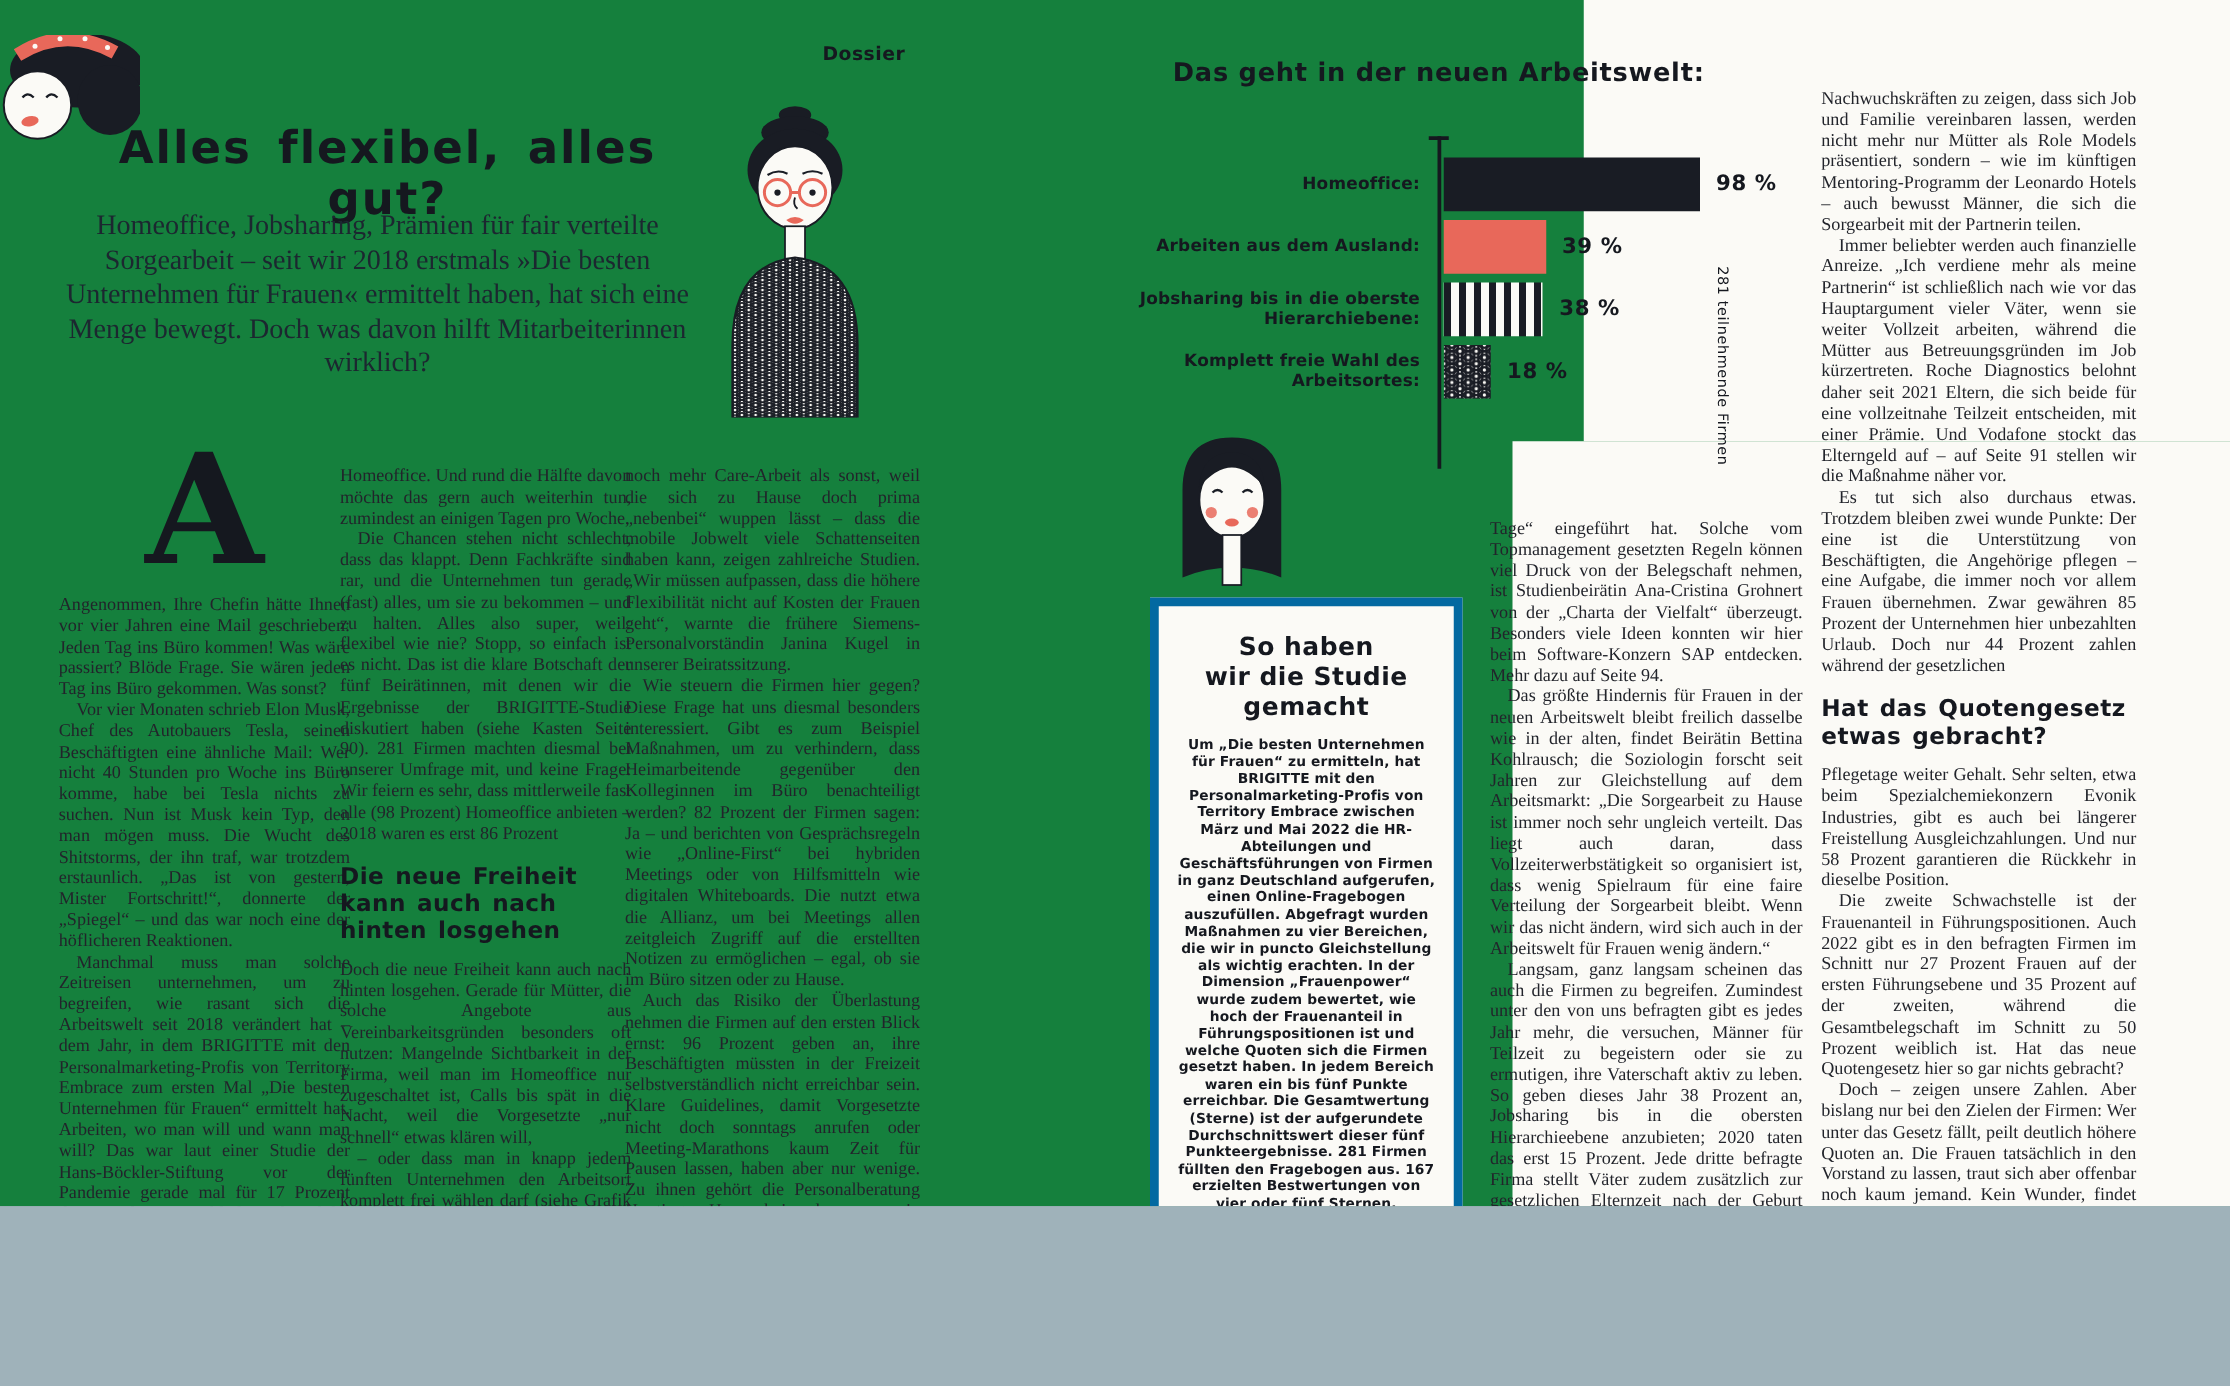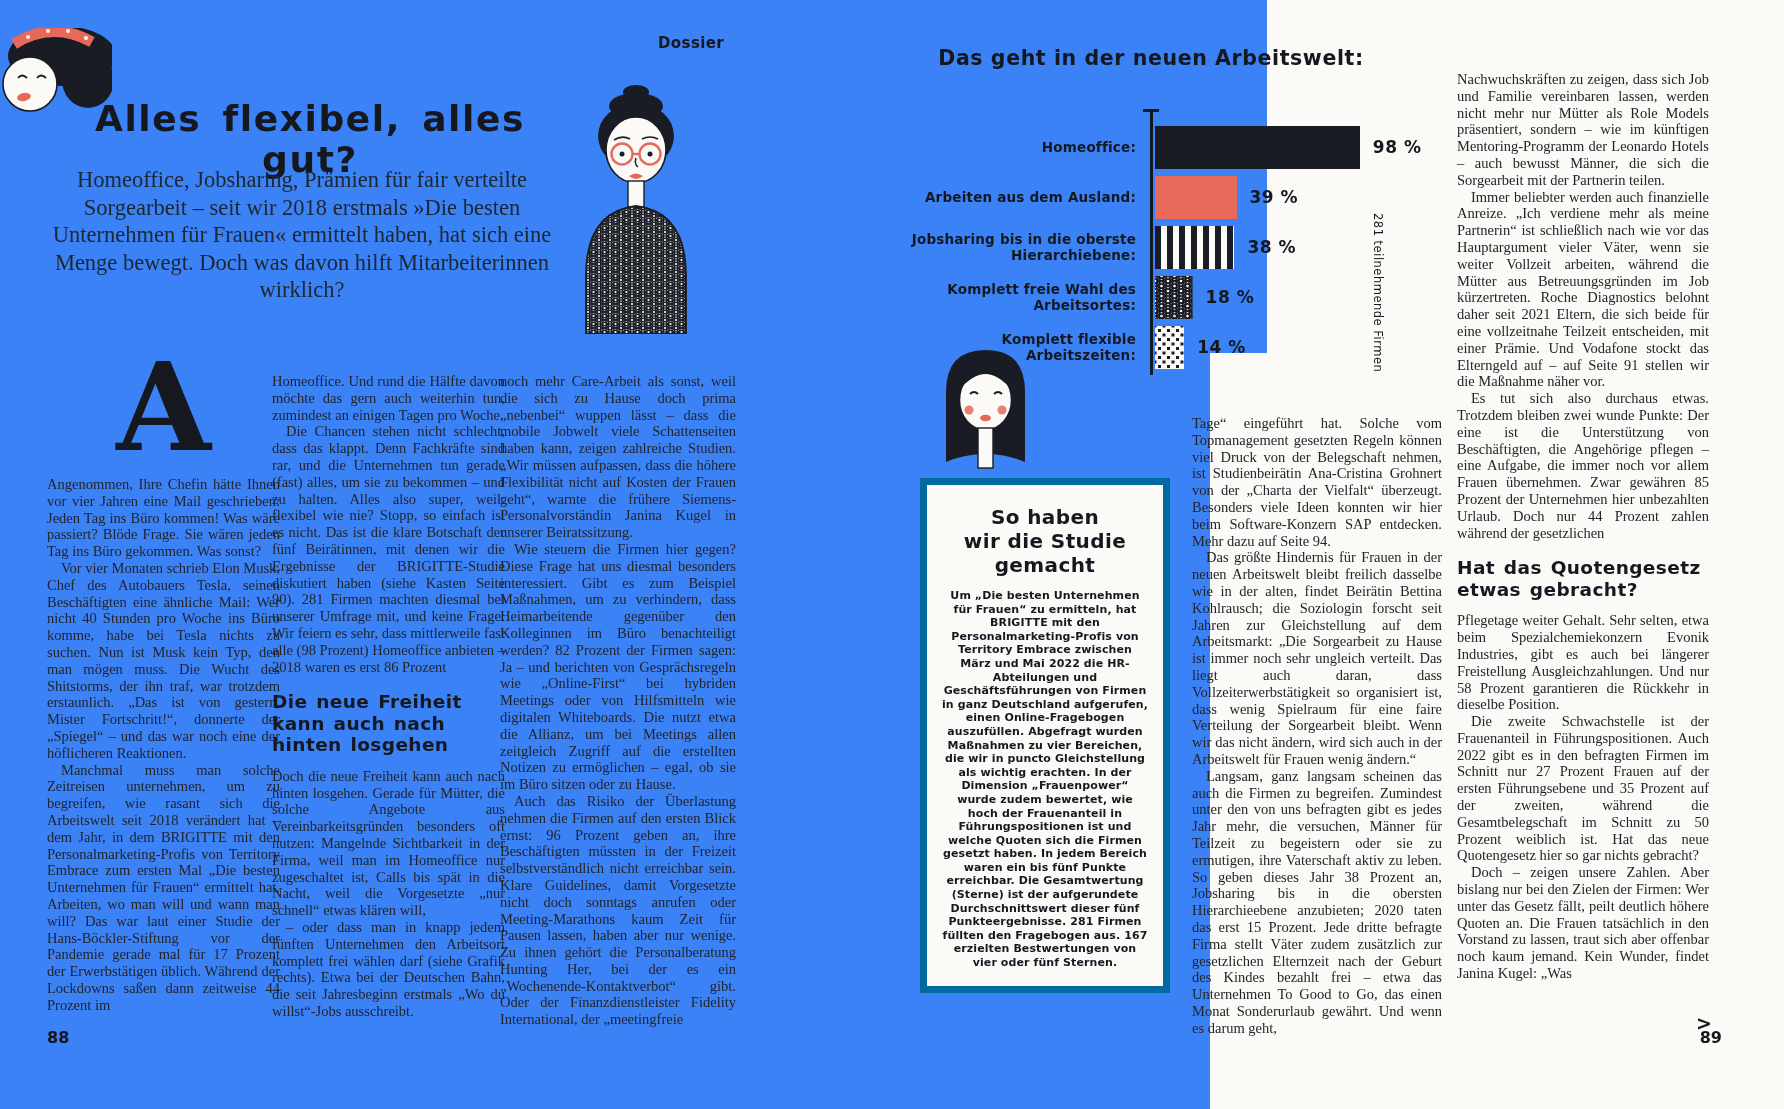--- a/index.html
+++ b/index.html
@@ -1,16 +1,16 @@
 <!DOCTYPE html>
 <html><head>
 <meta charset="utf-8">
 <style>
   html,body{margin:0;padding:0;background:#9fb2ba;}
-  .page{position:relative;width:1784px;height:1109px;background:#3b82f6;overflow:hidden;
+  .page{position:relative;width:1784px;height:965px;background:#15803d;overflow:hidden;
         font-family:"Liberation Serif",serif;color:#22242b;}
   .white-top{position:absolute;left:1267px;top:0;width:517px;height:353px;background:#fbfaf6;}
   .white-main{position:absolute;left:1210px;top:353px;width:574px;height:756px;background:#fbfaf6;}
 
   .dossier{position:absolute;left:658px;top:34px;font-family:"DejaVu Sans",sans-serif;
            font-weight:700;font-size:15px;letter-spacing:.4px;color:#15181f;}
   .headline{position:absolute;left:58px;top:98px;width:504px;text-align:center;
             font-family:"DejaVu Sans",sans-serif;font-weight:700;font-size:36px;
             letter-spacing:1.6px;word-spacing:7px;color:#15181f;}
   .standfirst{position:absolute;left:28px;top:166px;width:548px;text-align:center;
@@ -173,25 +173,20 @@
         <div class="bar bar-stripes" style="width: 79.42px; height: 43px;"></div>
         <div class="cval">38 %</div>
       </div>
       <div class="crow">
         <div class="clabel">Komplett freie Wahl des Arbeitsortes:</div>
         <svg class="bar" style="width: 37.62px; height: 43px;">
             <rect width="100%" height="100%" fill="url(#scalesPat)"></rect>
           </svg>
         <div class="cval">18 %</div>
       </div>
-      <div class="crow">
-        <div class="clabel">Komplett flexible Arbeitszeiten:</div>
-        <div class="bar bar-dots" style="width: 29.26px; height: 43px;"></div>
-        <div class="cval">14 %</div>
-      </div>
     </div>
   </div>
   <div class="vnote">281 teilnehmende Firmen</div>
 
   <div class="col" id="col1">
     <div class="dropcap">A</div>
     <p>Angenommen, Ihre Chefin hätte Ihnen vor vier Jahren eine Mail geschrieben: Jeden Tag ins Büro kommen! Was wäre passiert? Blöde Frage. Sie wären jeden Tag ins Büro gekommen. Was sonst?</p>
     <p>Vor vier Monaten schrieb Elon Musk, Chef des Autobauers Tesla, seinen Beschäftigten eine ähnliche Mail: Wer nicht 40 Stunden pro Woche ins Büro komme, habe bei Tesla nichts zu suchen. Nun ist Musk kein Typ, den man mögen muss. Die Wucht des Shitstorms, der ihn traf, war trotzdem erstaunlich. „Das ist von gestern, Mister Fortschritt!“, donnerte der „Spiegel“ – und das war noch eine der höflicheren Reaktionen.</p>
     <p>Manchmal muss man solche Zeitreisen unternehmen, um zu begreifen, wie rasant sich die Arbeitswelt seit 2018 verändert hat – dem Jahr, in dem BRIGITTE mit den Personalmarketing-Profis von Territory Embrace zum ersten Mal „Die besten Unternehmen für Frauen“ ermittelt hat. Arbeiten, wo man will und wann man will? Das war laut einer Studie der Hans-Böckler-Stiftung vor der Pandemie gerade mal für 17 Prozent der Erwerbstätigen üblich. Während der Lockdowns saßen dann zeitweise 44 Prozent im</p>
   </div>

